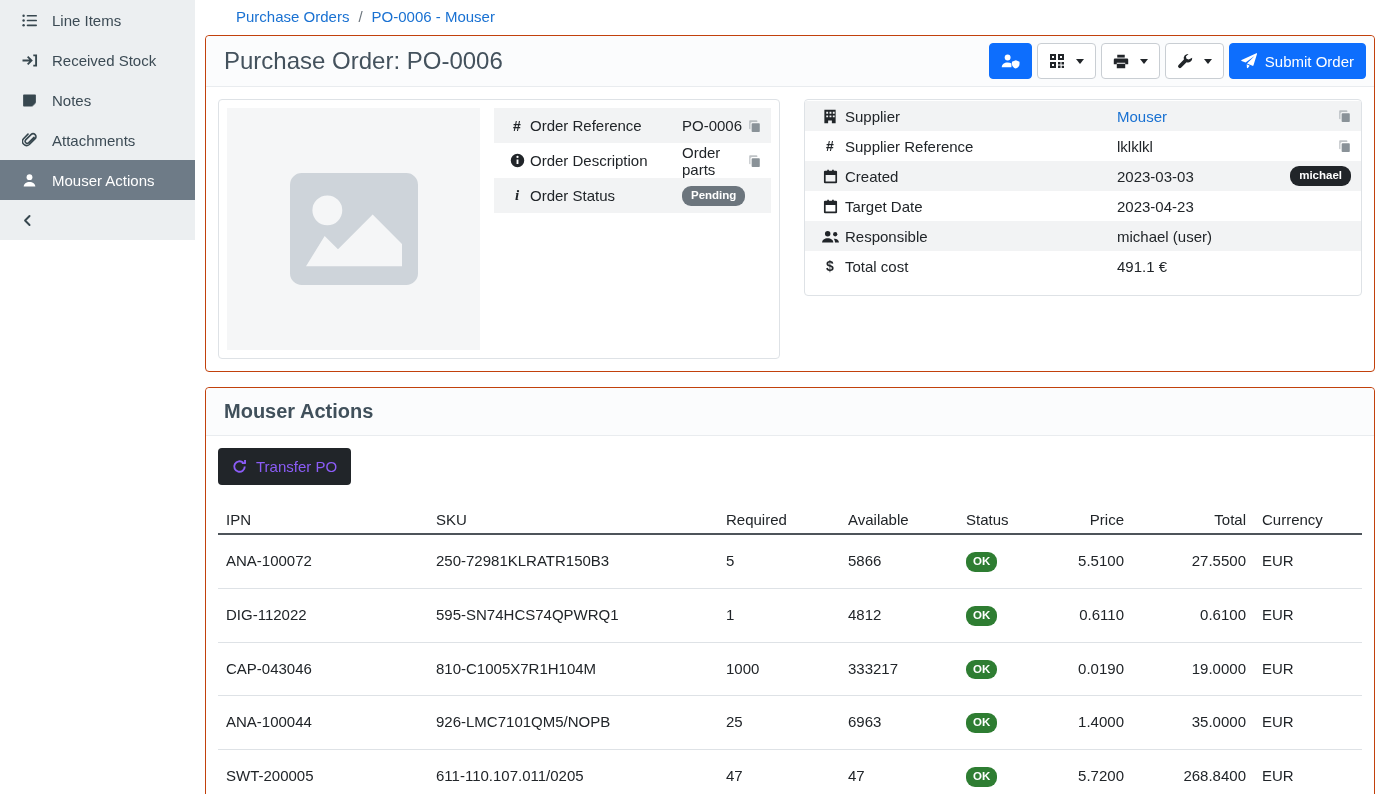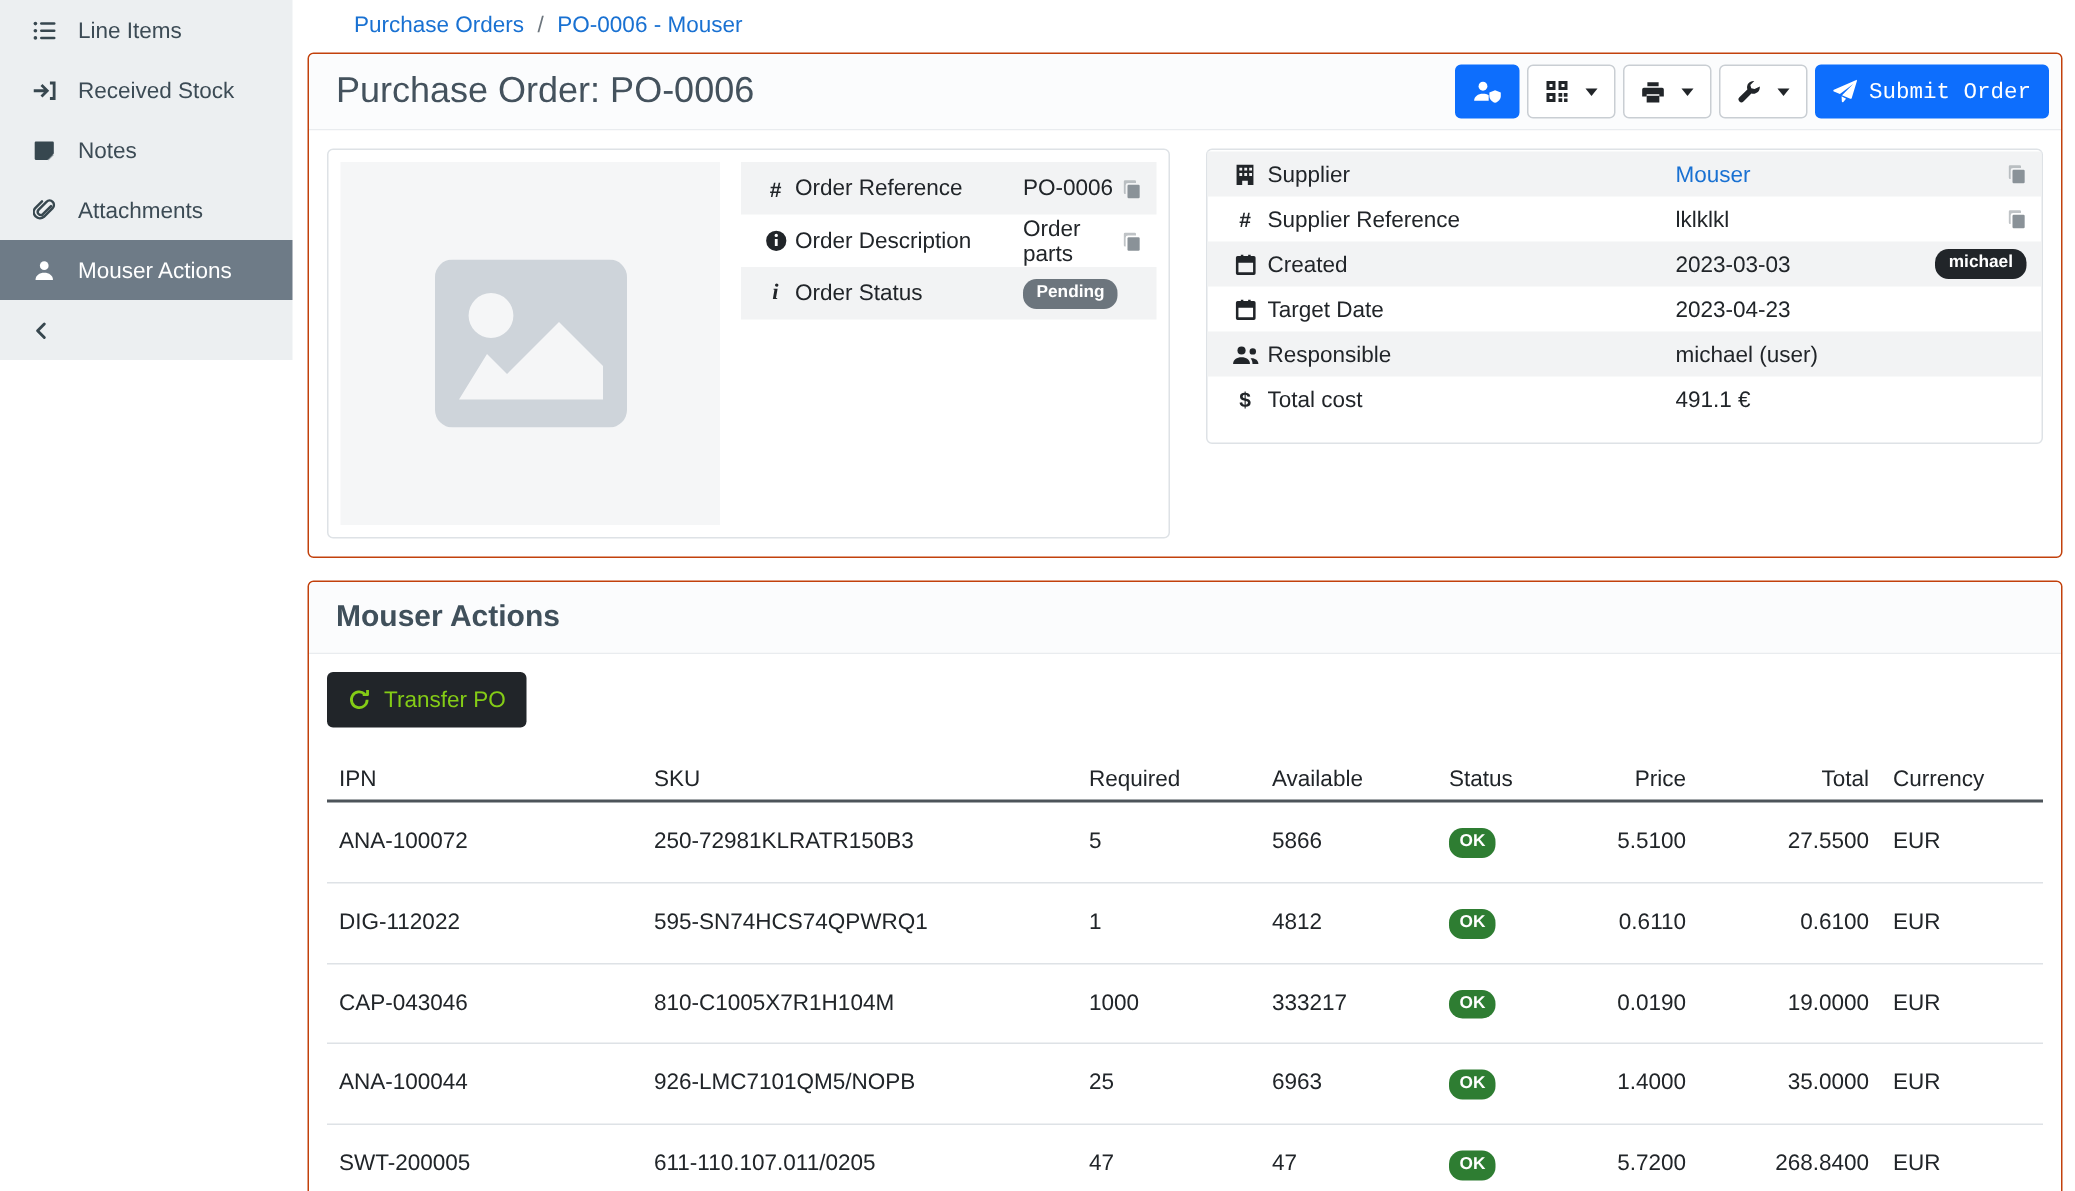--- a/index.html
+++ b/index.html
@@ -23,21 +23,21 @@
   .panel-header{display:flex;align-items:center;justify-content:space-between;
     padding:7px 8px 7px 18px;background:#fbfcfd;border-bottom:1px solid #e9ecef;
     border-radius:4px 4px 0 0;min-height:50px}
   .panel-title{font-size:24px;color:#44525d;font-weight:500}
   .panel.actions{margin-top:15px}
   .panel.actions .panel-header{padding:11px 18px;min-height:48px}
   .panel.actions .panel-title{font-size:20px;font-weight:600;color:#40505b}
   
   .toolbar{display:flex;gap:5px}
   .btn{display:inline-flex;align-items:center;gap:8px;height:36px;padding:0 11px;border-radius:4px;
-    border:1px solid transparent;font-size:15px;cursor:pointer;background:#fff;font-family:Liberation Mono, monospace}
+    border:1px solid transparent;font-size:15px;cursor:pointer;background:#fff;font-family:Liberation Sans, sans-serif}
   .btn-blue{background:var(--primary,#0d6efd);border-color:var(--primary,#0d6efd);color:#fff}
   .btn-outline{border-color:#c9ced3;color:#212529}
   .caret{width:0;height:0;border-left:4px solid transparent;border-right:4px solid transparent;
     border-top:5px solid currentColor;margin-left:3px}
   
   .panel-body{padding:12px}
   .details-flex{display:flex;gap:24px;align-items:flex-start}
   .detail-card{border:1px solid #dee2e6;border-radius:4px;background:#fff}
   .detail-card.left{width:562px;display:flex;gap:14px;padding:8px}
   .detail-card.right{flex:1;padding:1px 0 14px}
@@ -49,21 +49,21 @@
   .detail-card.right .detail-row{grid-template-columns:30px 272px 1fr auto;min-height:30px}
   .detail-row:nth-child(odd){background:#f2f3f4}
   .d-icon{color:#212529}
   .d-end{display:flex;align-items:center;gap:6px;justify-self:end}
   .link{color:var(--link,#1971d2);cursor:pointer}
   .copy-icon{color:#8a9298;cursor:pointer;display:inline-flex}
   .badge{display:inline-block;padding:3px 9px;border-radius:9px;font-size:11.5px;
     font-weight:700;color:#fff;line-height:1.2;white-space:nowrap}
   .badge-ok{background:var(--badge-ok,#2e7d32);padding:3px 7px}
   
-  .btn-dark{background:#212529;color:#84cc16;border:none;height:37px;padding:0 14px;font-size:15px;
+  .btn-dark{background:#212529;color:#8b5cf6;border:none;height:37px;padding:0 14px;font-size:15px;
     border-radius:4px;display:inline-flex;align-items:center;gap:9px;cursor:pointer;font-family:inherit}
   .alert-info{margin-top:7px;background:var(--alert-bg,#d4edf5);color:var(--alert-text,#3a555e);
     padding:12px 16px;border-radius:4px}
   .po-table{width:100%;border-collapse:collapse;margin-top:21px;font-size:15px}
   .po-table th{text-align:left;font-weight:400;padding:5px 8px;border-bottom:2px solid #4d545a}
   .po-table td{padding:16px 8px;border-bottom:1px solid #dee2e6;line-height:1.25}
   .po-table tbody tr:last-child td{border-bottom:2px solid #4d545a}
   .po-table .num{text-align:right}
   .po-table tfoot td{border-bottom:none;padding:9px 8px}
   

